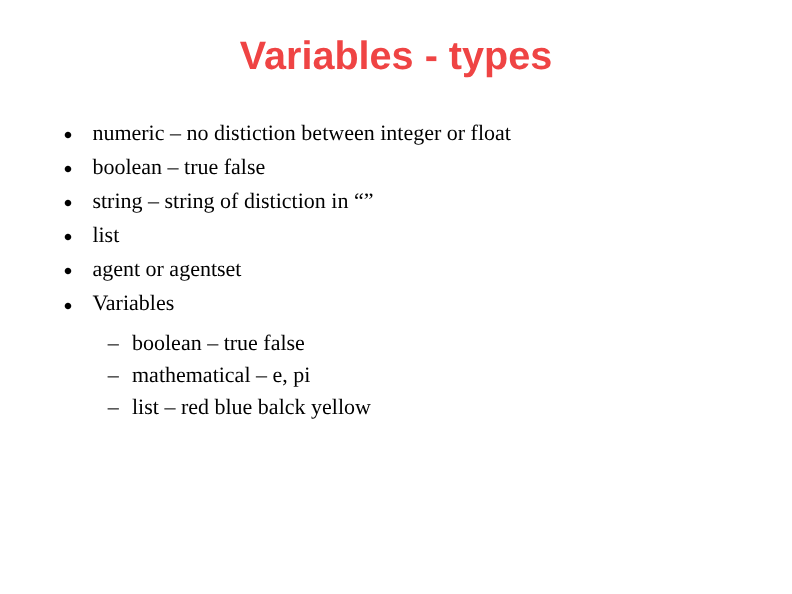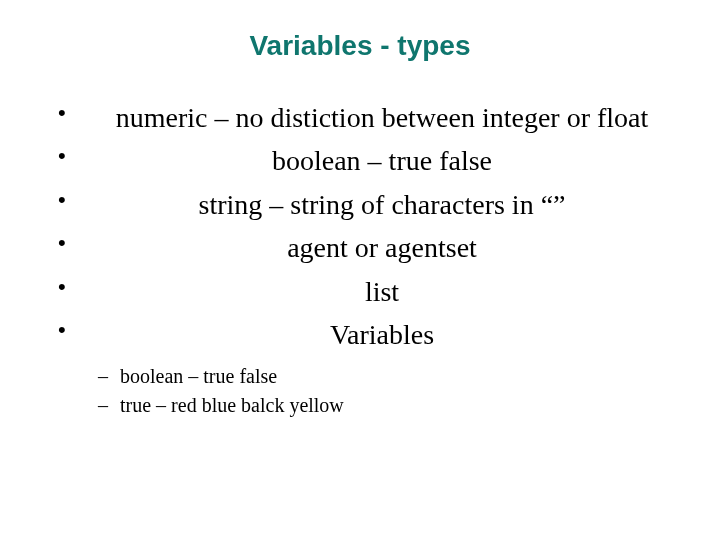--- a/index.html
+++ b/index.html
@@ -15,37 +15,36 @@
     width: 720px;
     height: 540px;
     position: relative;
     box-sizing: border-box;
     padding: 24px 40px 20px 40px;
   }
   .title {
     text-align: center;
     font-family: Arial, "Helvetica Neue", Helvetica, sans-serif;
     font-weight: bold;
-    font-size: 28px;
-    color: #0f766e;
+    font-size: 36px;
+    color: #ef4444;
     margin-top: 6px;
     margin-bottom: 34px;
   }
   ul.main-list {
     list-style: none;
     margin: 0 0 0 14px;
     padding: 0;
   }
   ul.main-list > li {
     position: relative;
     padding-left: 30px;
-    font-size: 28px;
+    font-size: 20px;
     line-height: 1.55;
     font-family: "Times New Roman", Times, serif;
-    text-align: center;
   }
   ul.main-list > li::before {
     content: "•";
     position: absolute;
     left: 4px;
     top: 0;
     font-size: 22px;
     line-height: 1.55;
     font-family: Arial, sans-serif;
   }
@@ -73,24 +72,25 @@
 </head>
 <body>
 
 <div class="slide">
 
   <div class="title">Variables - types</div>
 
   <ul class="main-list">
     <li><span>numeric – no distiction between integer or float</span></li>
     <li><span>boolean – true false</span></li>
-    <li><span>string – string of characters in “”</span></li>
+    <li><span>string – string of distiction in “”</span></li>
+    <li><span>list</span></li>
     <li><span>agent or agentset</span></li>
-    <li><span>list</span></li>
     <li><span>Variables</span></li>
   </ul>
 
   <ul class="sub-list">
     <li><span>boolean – true false</span></li>
-    <li><span>true – red blue balck yellow</span></li>
+    <li><span>mathematical – e, pi</span></li>
+    <li><span>list – red blue balck yellow</span></li>
   </ul>
 
 </div>
 
 </body></html>

